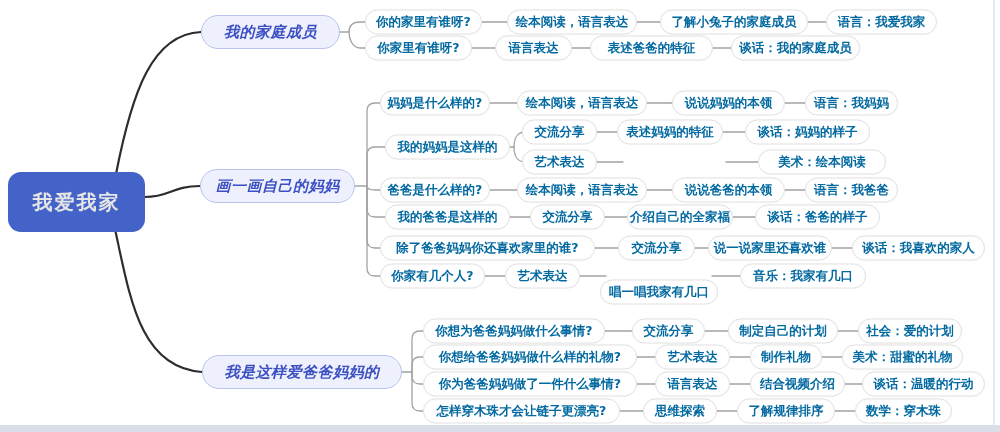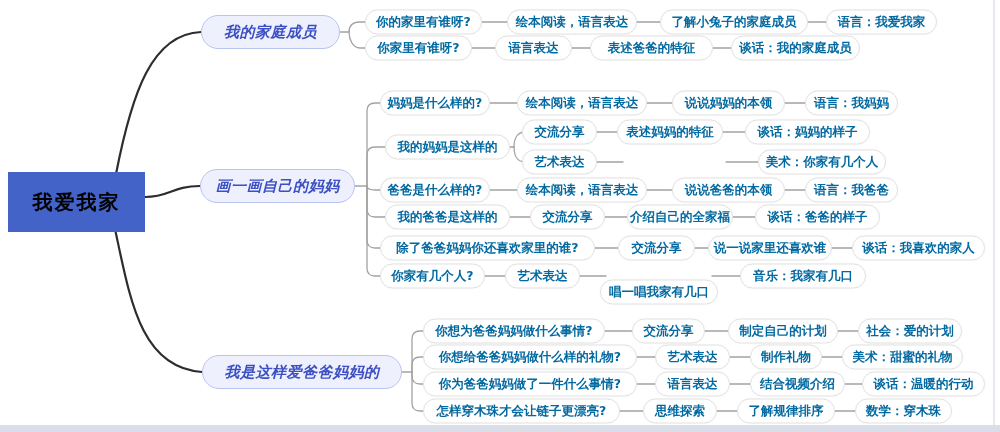--- a/index.html
+++ b/index.html
@@ -21,22 +21,22 @@
     box-shadow:0 0 0 1px rgba(0,0,0,0.01);
   }
   .branch {
     height:34px; background:#eef1fd;
     border:1.5px solid #b9c3f0; border-radius:18px;
     color:#3d50c3; font-size:15px; font-weight:700;
     letter-spacing:0.5px;
     font-style:italic;
   }
   .root {
-    height:60px; background:#4363c8; border-radius:0;
-    color:#000000; font-size:20px; font-weight:700;
+    height:60px; background:#4363c8; border-radius:13px;
+    color:#e5e5e5; font-size:20px; font-weight:700;
     letter-spacing:2px;
   }
   .bottom-edge {
     position:absolute; left:0; bottom:0; width:1000px; height:7px;
     background:#d9dee9; z-index:3;
   }
   .right-edge {
     position:absolute; right:5px; top:0; width:2px; height:425px;
     background:#e6e9f1; z-index:3;
   }
@@ -140,21 +140,21 @@
   <div class="node leaf" style="left:672px;top:103px;width:113px">说说妈妈的本领</div>
   <div class="node leaf" style="left:805px;top:103px;width:93px">语言：我妈妈</div>
 
   <div class="node leaf" style="left:522px;top:132px;width:75px">交流分享</div>
   <div class="node leaf" style="left:745px;top:132px;width:125px">谈话：妈妈的样子</div>
   <div class="node leaf" style="left:617px;top:132px;width:106px">表述妈妈的特征</div>
 
   <div class="node leaf" style="left:385px;top:147px;width:125px">我的妈妈是这样的</div>
 
   <div class="node leaf" style="left:522px;top:162px;width:75px">艺术表达</div>
-  <div class="node leaf" style="left:758px;top:162px;width:128px">美术：你家有几个人</div>
+  <div class="node leaf" style="left:758px;top:162px;width:128px">美术：绘本阅读</div>
 
   <div class="node leaf" style="left:380px;top:190px;width:110px">爸爸是什么样的?</div>
   <div class="node leaf" style="left:517px;top:190px;width:130px">绘本阅读，语言表达</div>
   <div class="node leaf" style="left:672px;top:190px;width:113px">说说爸爸的本领</div>
   <div class="node leaf" style="left:805px;top:190px;width:93px">语言：我爸爸</div>
 
   <div class="node leaf" style="left:385px;top:217px;width:125px">我的爸爸是这样的</div>
   <div class="node leaf" style="left:530px;top:217px;width:75px">交流分享</div>
   <div class="node leaf" style="left:627px;top:217px;width:106px">介绍自己的全家福</div>
   <div class="node leaf" style="left:755px;top:217px;width:125px">谈话：爸爸的样子</div>

